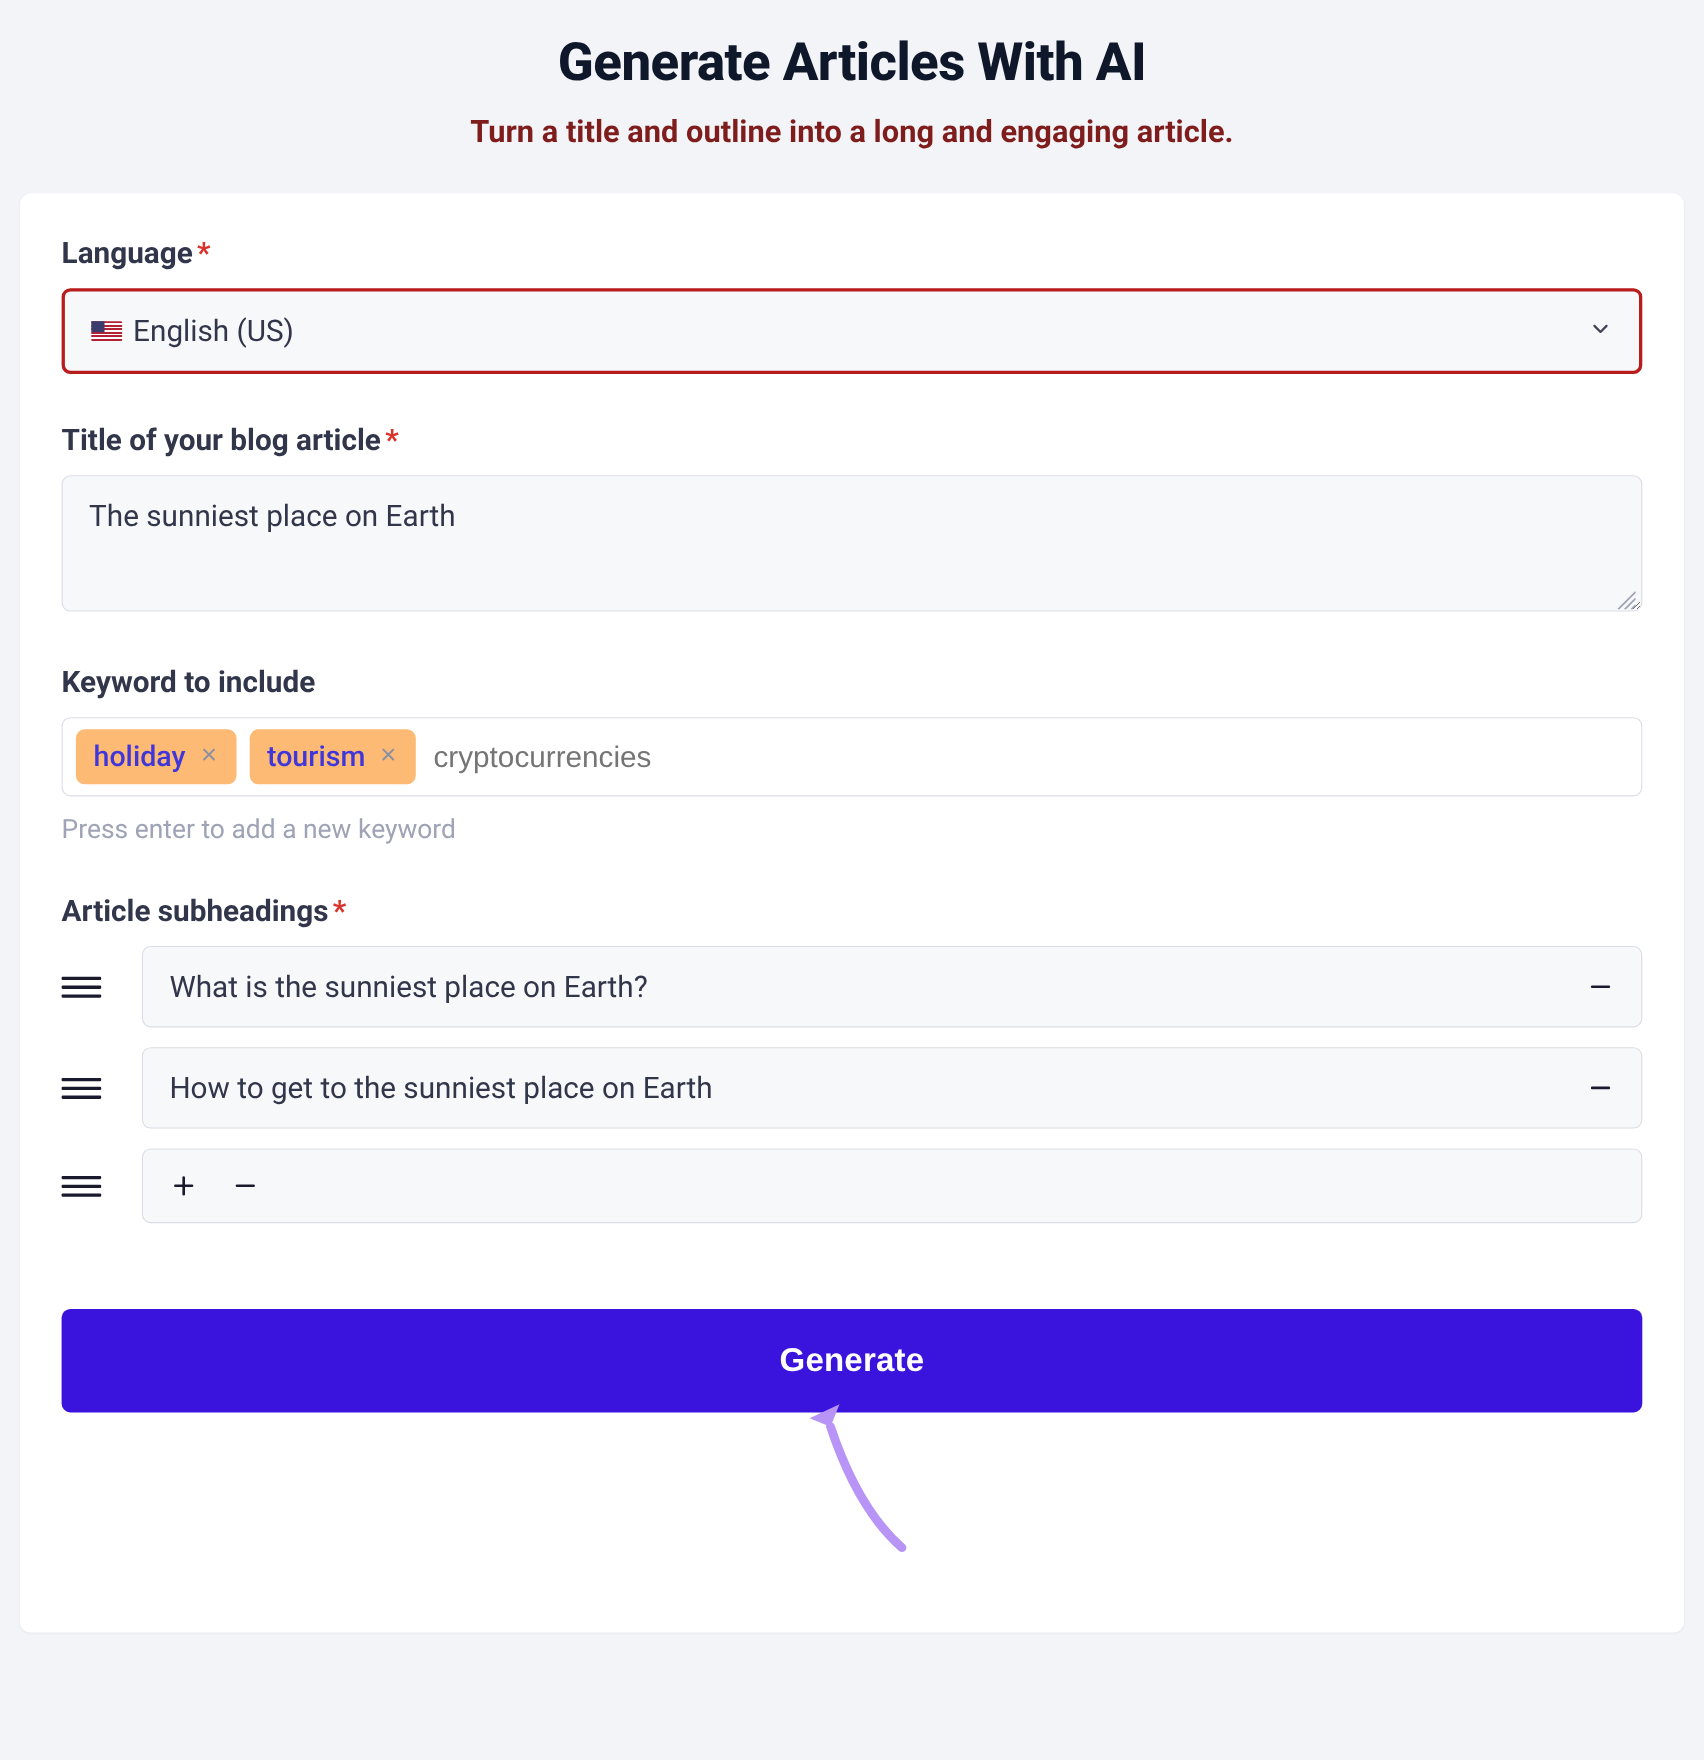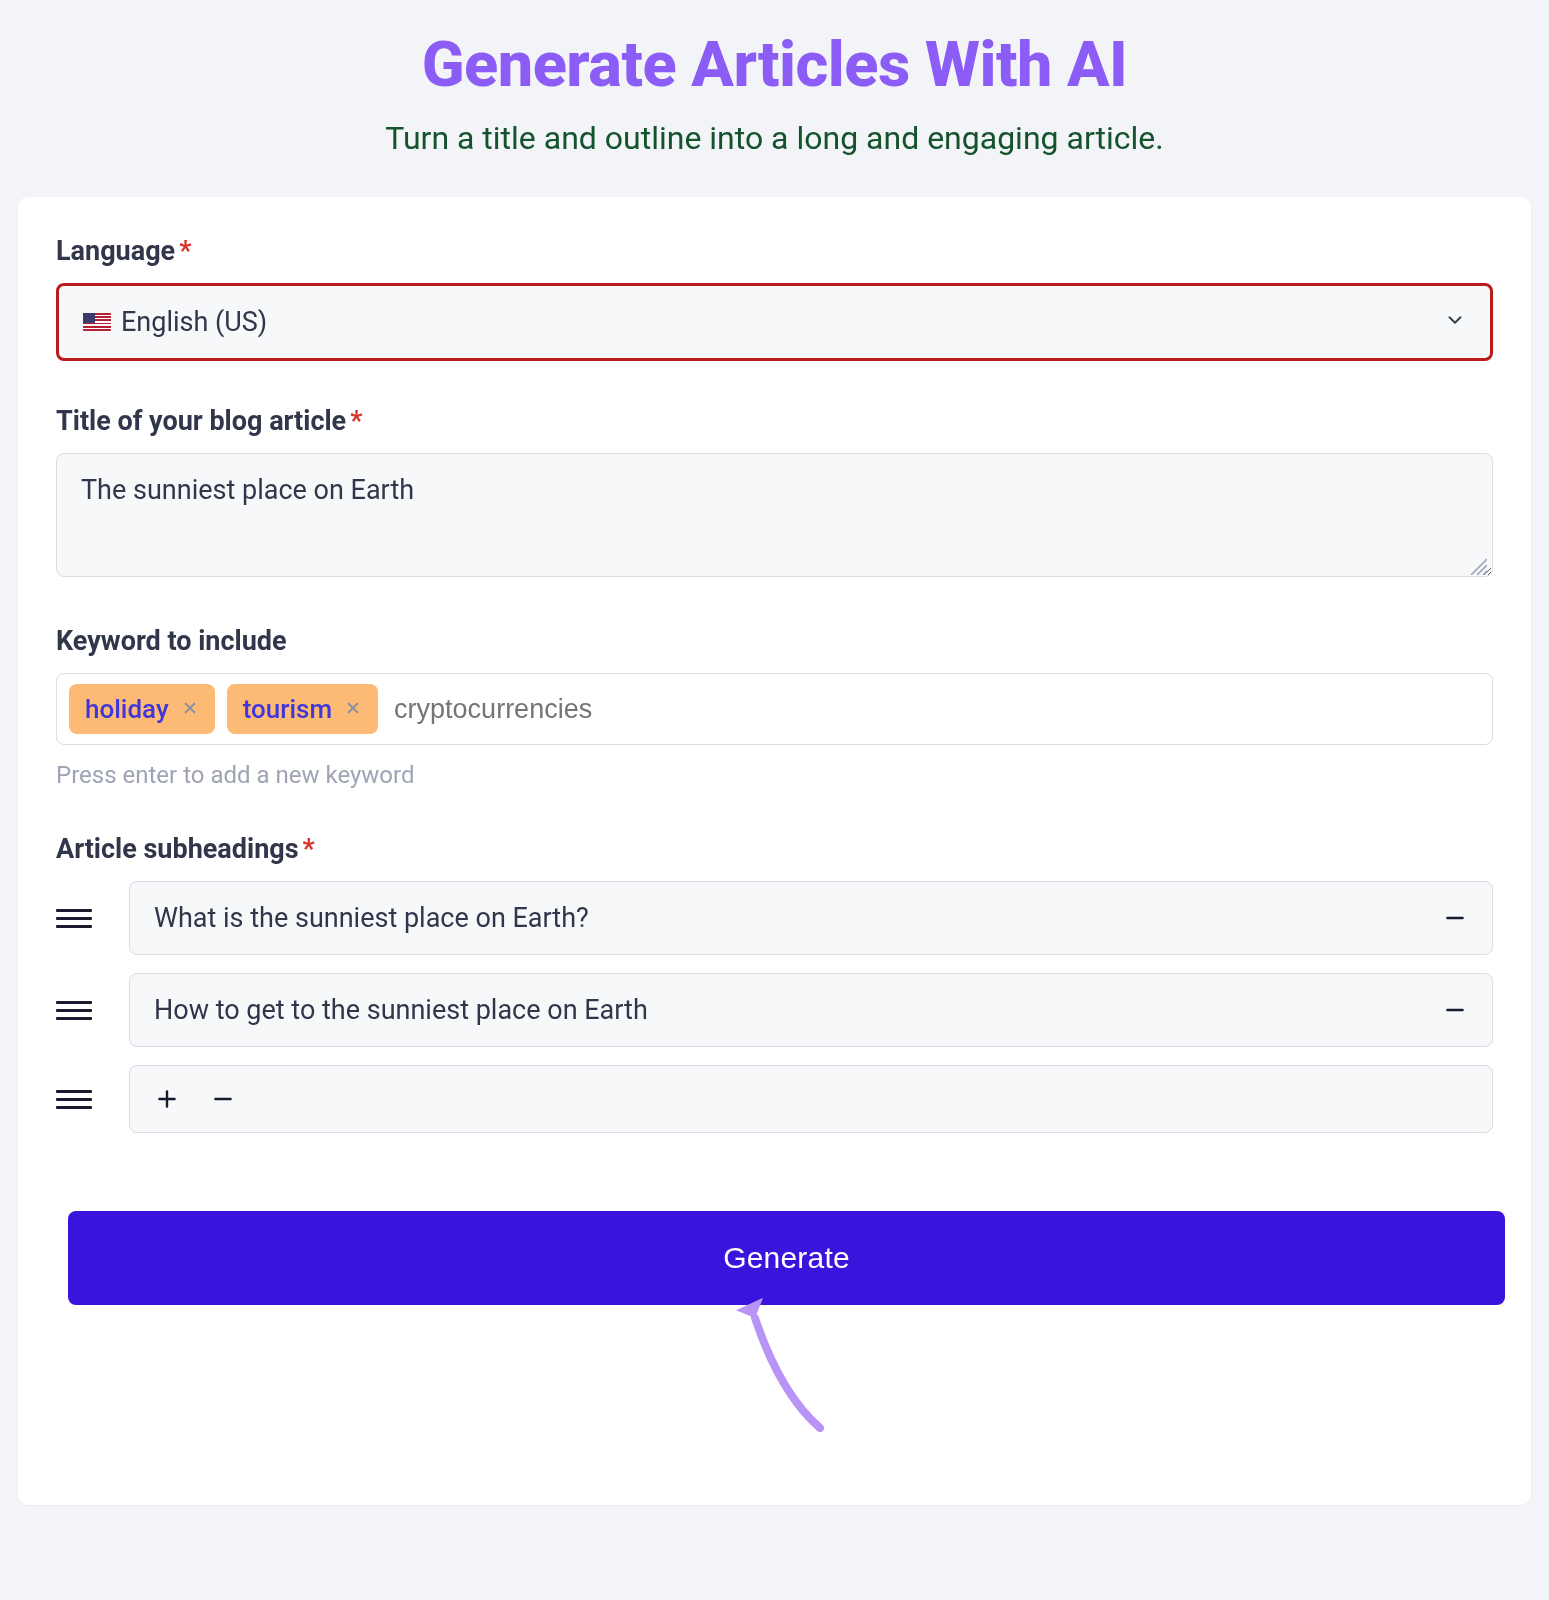--- a/index.html
+++ b/index.html
@@ -8,30 +8,30 @@
   background: #f2f4f7;
   color: #1a1a2e;
   width: 1549px;
   padding-bottom: 40px;
 }
 .header {
   text-align: center;
   padding: 28px 20px 40px;
 }
 .header h1 {
-  font-size: 63px;
+  font-size: 48px;
   font-weight: 800;
   letter-spacing: -0.5px;
-  color: #8b5cf6;
+  color: #0f172a;
 }
 .header p {
-  font-size: 32px;
-  color: #14532d;
+  font-size: 28px;
+  color: #7f1d1d;
   margin-top: 18px;
-  font-weight: 400;
+  font-weight: 700;
 }
 .card {
   background: #fff;
   margin: 0 18px;
   border-radius: 10px;
   padding: 38px 38px 60px;
   box-shadow: 0 1px 2px rgba(15,17,32,0.04);
 }
 .field { margin-bottom: 44px; }
 .field-label {
@@ -157,25 +157,24 @@
   justify-content: center;
 }
 .generate-btn {
   width: 100%;
   background: #3a13dd;
   color: #fff;
   border: none;
   border-radius: 8px;
   padding: 30px 0;
   font-size: 30px;
-  font-weight: 400;
+  font-weight: 700;
   cursor: pointer;
   margin-top: 60px;
   letter-spacing: 0.2px;
-  margin-left: 12px;
 }
 .arrow-annot {
   position: relative;
   height: 140px;
 }
 .arrow-annot svg {
   position:absolute; left: 50%; top: -32px; transform: translateX(-50%);
 }
 .textarea-wrap { position: relative; }
 </style>

